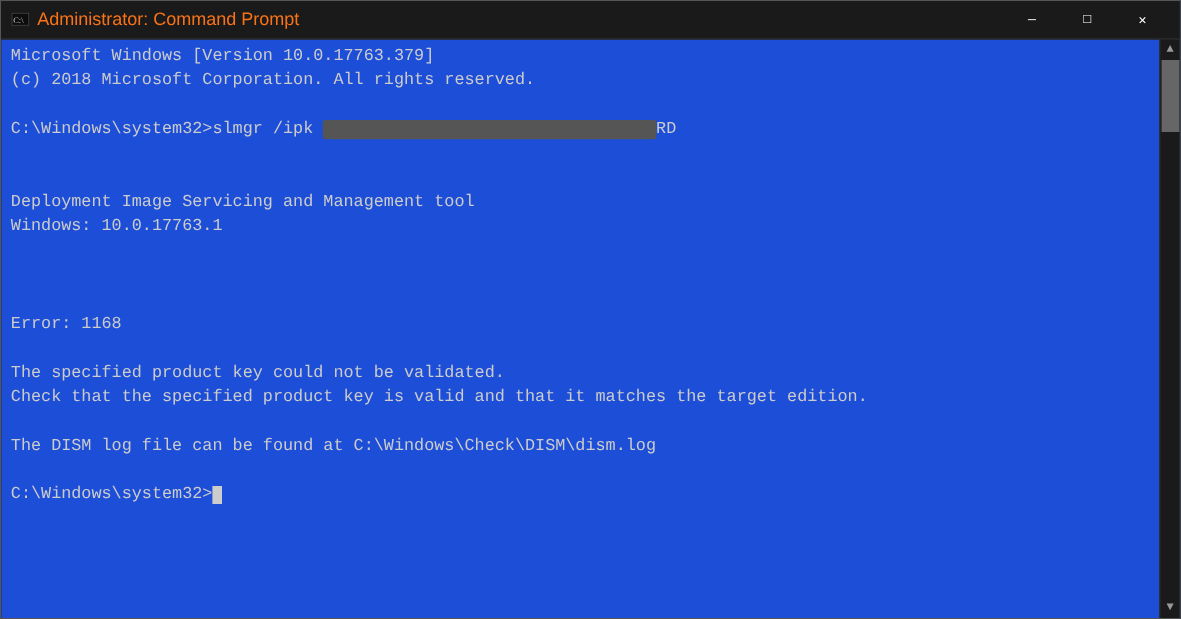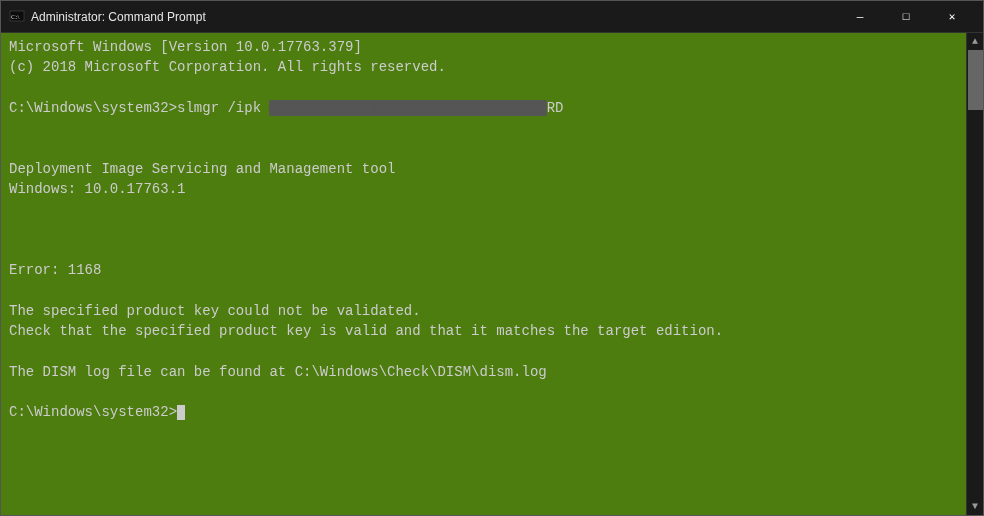--- a/index.html
+++ b/index.html
@@ -38,22 +38,22 @@
       align-items: center;
       justify-content: center;
     }
 
     .title-bar-icon svg {
       width: 16px;
       height: 16px;
     }
 
     .title-bar-text {
-      color: #e5e5e5;
-      font-size: 12px;
+      color: #f97316;
+      font-size: 15px;
       font-family: 'Segoe UI', sans-serif;
       flex: 1;
     }
 
     .title-bar-controls {
       display: flex;
       gap: 0;
     }
 
     .title-bar-btn {
@@ -68,21 +68,21 @@
     }
 
     .content-area {
       display: flex;
       flex: 1;
       overflow: hidden;
     }
 
     .terminal {
       flex: 1;
-      background: #4d7c0f;
+      background: #1d4ed8;
       color: #cccccc;
       padding: 4px 8px;
       font-size: 14px;
       line-height: 1.45;
       overflow-y: auto;
       font-family: 'Consolas', 'Courier New', monospace;
     }
 
     .terminal .line {
       white-space: pre-wrap;

